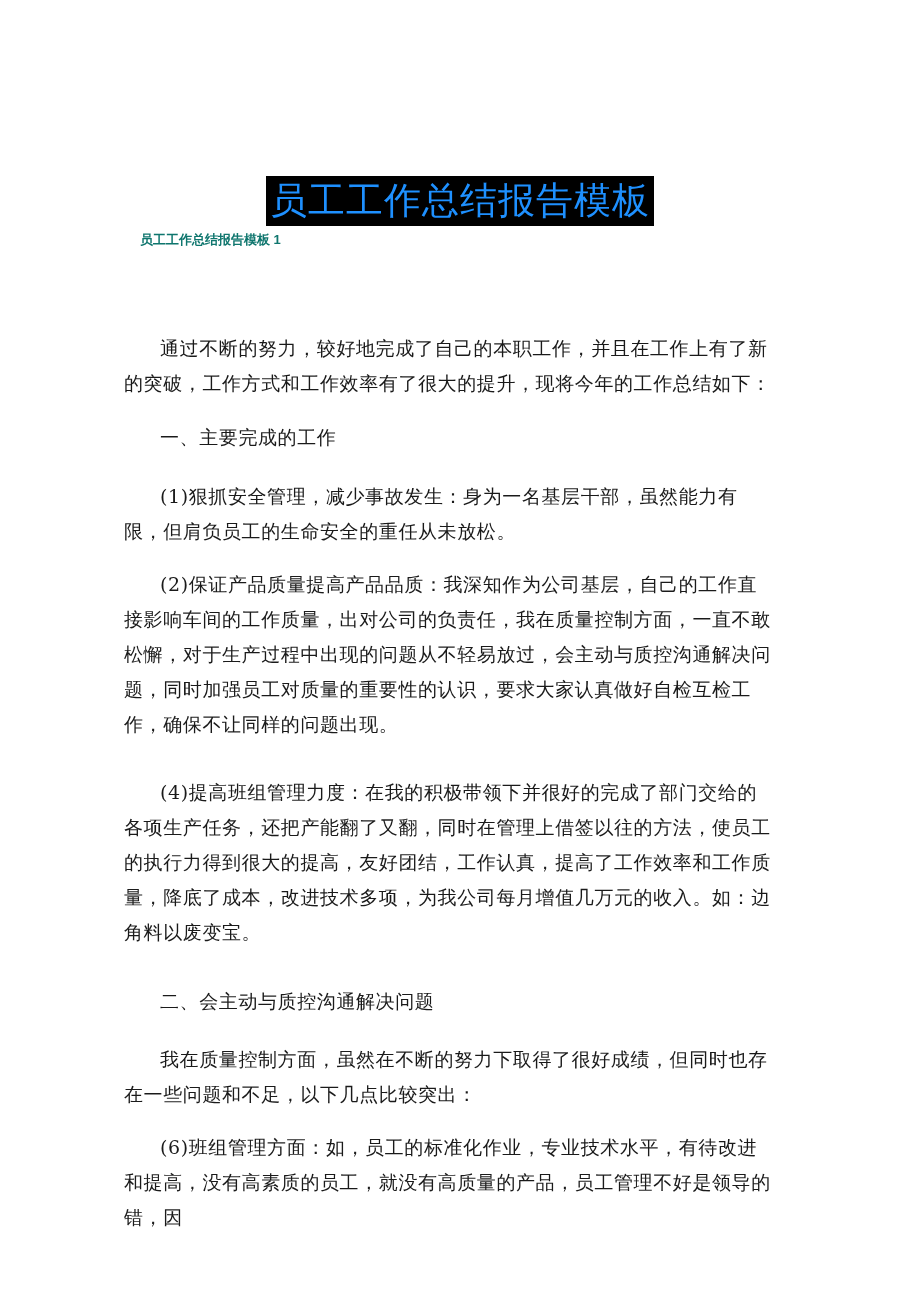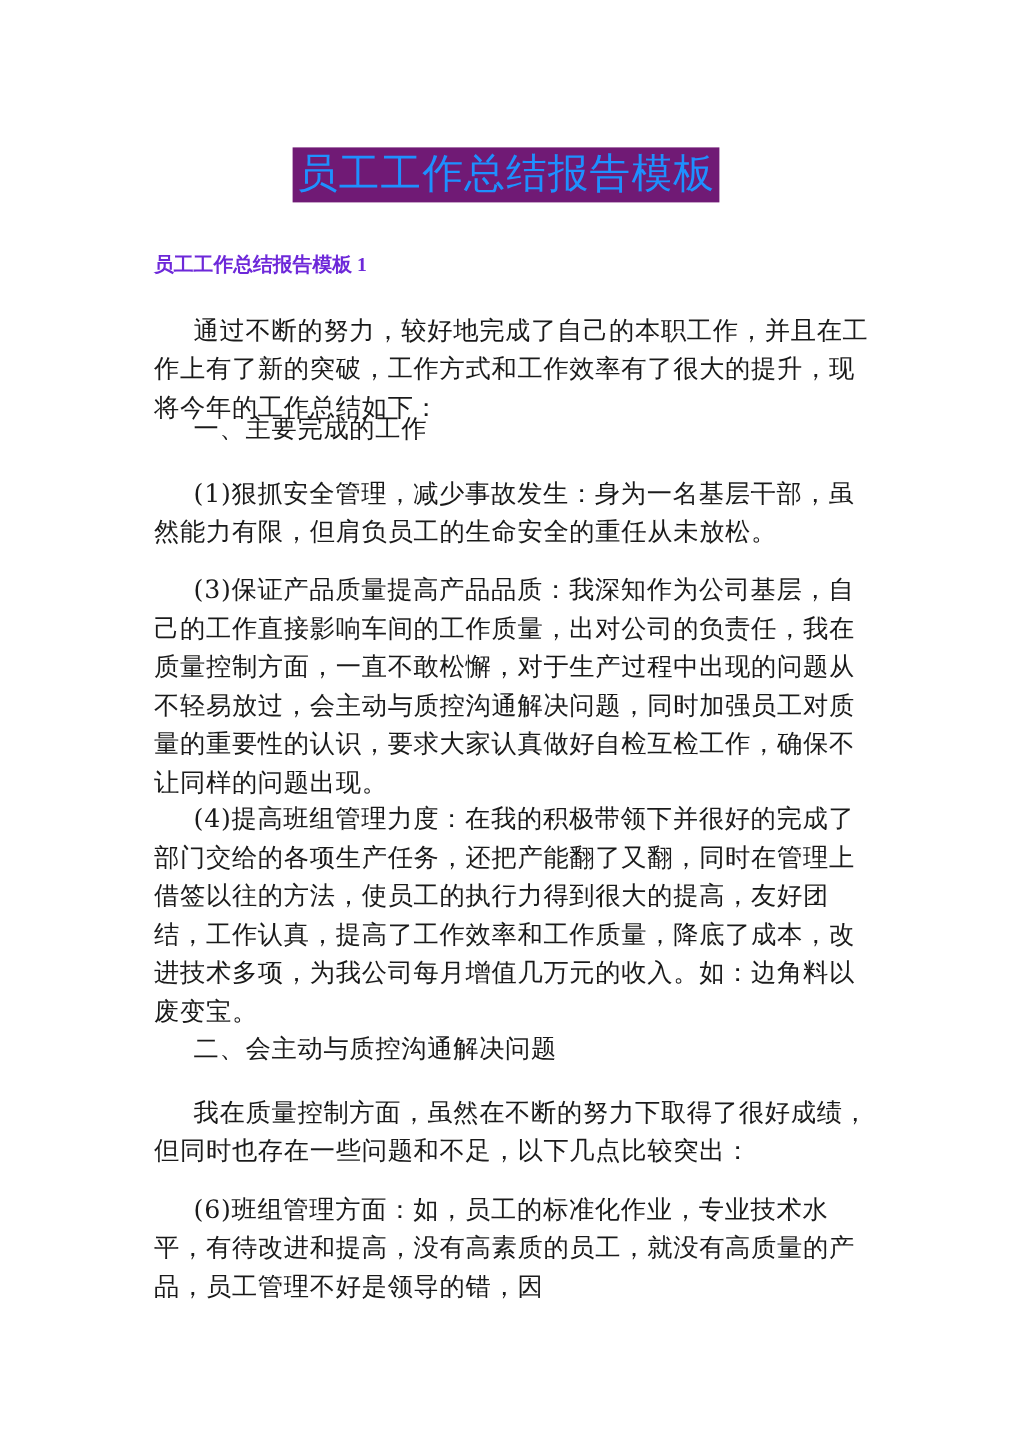--- a/index.html
+++ b/index.html
@@ -1,30 +1,30 @@
 <!DOCTYPE html>
 <html><head>
 <meta charset="utf-8">
 <style>
   html, body { margin:0; padding:0; background:#ffffff; }
   body { width:920px; height:1302px; position:relative; overflow:hidden; font-family:"DejaVu Serif","Liberation Serif",serif; color:#1a1a1a; }
   .title-wrap { position:absolute; top:134px; left:0; width:920px; text-align:center; }
-  .title { display:inline-block; background:#701a75; color:#1e90ff; font-family:Liberation Serif, serif; font-size:37px; line-height:50px; padding:0 4px; letter-spacing:1px; }
-  .subtitle { position:absolute; top:228px; left:140px; color:#6d28d9; font-family:Liberation Serif, serif; font-size:18px; font-weight:bold; line-height:24px; }
-  .para { position:absolute; left:140px; width:650px; font-size:23px; line-height:35px; letter-spacing:0.6px; }
+  .title { display:inline-block; background:#000000; color:#1e90ff; font-family:Liberation Sans, sans-serif; font-size:37px; line-height:50px; padding:0 4px; letter-spacing:1px;margin-top:42px; }
+  .subtitle { position:absolute; top:228px; left:140px; color:#0f766e; font-family:Liberation Sans, sans-serif; font-size:13px; font-weight:bold; line-height:24px; }
+  .para { position:absolute; left:124px; width:650px; font-size:19px; line-height:35px; letter-spacing:0.6px;margin-top:47px; }
   .para .indent { display:inline-block; width:36px; }
 </style>
 </head>
 <body>
 
 <div class="title-wrap">
   <span class="title">员工工作总结报告模板</span>
 </div>
 <div class="subtitle">员工工作总结报告模板 1</div>
 
 <div class="para" style="top:284px"><span class="indent"></span><span>通过不断的努力，较好地完成了自己的本职工作，并且在工作上有了新的突破，工作方式和工作效率有了很大的提升，现将今年的工作总结如下：</span></div>
 <div class="para" style="top:373px"><span class="indent"></span><span>一、主要完成的工作</span></div>
 <div class="para" style="top:432px"><span class="indent"></span><span>(1)狠抓安全管理，减少事故发生：身为一名基层干部，虽然能力有限，但肩负员工的生命安全的重任从未放松。</span></div>
-<div class="para" style="top:520px"><span class="indent"></span><span>(3)保证产品质量提高产品品质：我深知作为公司基层，自己的工作直接影响车间的工作质量，出对公司的负责任，我在质量控制方面，一直不敢松懈，对于生产过程中出现的问题从不轻易放过，会主动与质控沟通解决问题，同时加强员工对质量的重要性的认识，要求大家认真做好自检互检工作，确保不让同样的问题出现。</span></div>
+<div class="para" style="top:520px"><span class="indent"></span><span>(2)保证产品质量提高产品品质：我深知作为公司基层，自己的工作直接影响车间的工作质量，出对公司的负责任，我在质量控制方面，一直不敢松懈，对于生产过程中出现的问题从不轻易放过，会主动与质控沟通解决问题，同时加强员工对质量的重要性的认识，要求大家认真做好自检互检工作，确保不让同样的问题出现。</span></div>
 <div class="para" style="top:728px"><span class="indent"></span><span>(4)提高班组管理力度：在我的积极带领下并很好的完成了部门交给的各项生产任务，还把产能翻了又翻，同时在管理上借签以往的方法，使员工的执行力得到很大的提高，友好团结，工作认真，提高了工作效率和工作质量，降底了成本，改进技术多项，为我公司每月增值几万元的收入。如：边角料以废变宝。</span></div>
 <div class="para" style="top:937px"><span class="indent"></span><span>二、会主动与质控沟通解决问题</span></div>
 <div class="para" style="top:995px"><span class="indent"></span><span>我在质量控制方面，虽然在不断的努力下取得了很好成绩，但同时也存在一些问题和不足，以下几点比较突出：</span></div>
 <div class="para" style="top:1083px"><span class="indent"></span><span>(6)班组管理方面：如，员工的标准化作业，专业技术水平，有待改进和提高，没有高素质的员工，就没有高质量的产品，员工管理不好是领导的错，因</span></div>
 
 </body></html>

